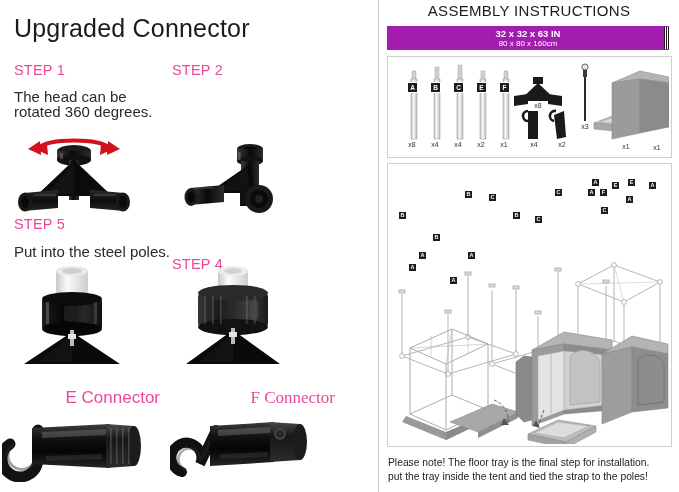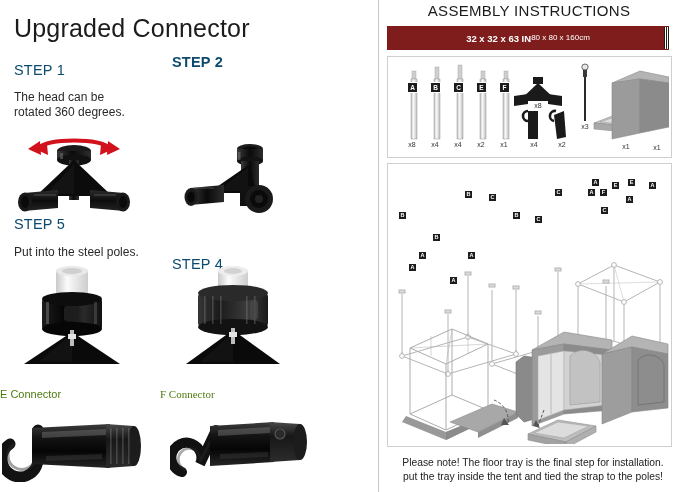--- a/index.html
+++ b/index.html
@@ -5,42 +5,42 @@
   html,body{margin:0;padding:0;background:#ffffff;}
   body{width:679px;height:492px;overflow:hidden;font-family:"Liberation Sans",sans-serif;color:#1a1a1a;}
   .page{position:relative;width:679px;height:424px;}
 
   
   .left{position:absolute;left:0;top:0;width:378px;height:492px;}
   .divider{position:absolute;left:378px;top:0;width:1px;height:492px;background:#c9c9c9;}
 
   .main-title{position:absolute;left:14px;top:14px;font-size:25px;font-weight:400;letter-spacing:.2px;color:#1b1b1b;}
 
-  .step-head{position:absolute;font-size:14.5px;font-weight:400;color:#0c4a6e;letter-spacing:.2px;}
-  .step-text{position:absolute;font-size:12px;line-height:14.5px;color:#2a2a2a;}
-  .conn-head{position:absolute;font-size:11px;color:#4d7c0f;text-align:left;}
+  .step-head{position:absolute;font-size:14.5px;font-weight:400;color:#ec4899;letter-spacing:.2px;}
+  .step-text{position:absolute;font-size:15px;line-height:14.5px;color:#2a2a2a;}
+  .conn-head{position:absolute;font-size:17px;color:#ec4899;text-align:right;}
 
   .photo{position:absolute;overflow:hidden;}
 
   
   .right{position:absolute;left:379px;top:0;width:300px;height:492px;}
   .asm-title{position:absolute;left:0;top:2px;width:300px;text-align:center;font-size:15px;letter-spacing:.3px;color:#1b1b1b;}
 
-  .banner{position:absolute;left:8px;top:26px;width:282px;height:24px;background:#7f1d1d;color:#fff;
-          display:flex;flex-direction:row;align-items:center;justify-content:center;}
+  .banner{position:absolute;left:8px;top:26px;width:282px;height:24px;background:#a21caf;color:#fff;
+          display:flex;flex-direction:column;align-items:center;justify-content:center;}
   .banner .l1{font-size:9.5px;font-weight:bold;line-height:11px;}
   .banner .l2{font-size:8px;font-weight:normal;line-height:10px;}
   .barcode{position:absolute;left:285px;top:27px;width:6px;height:22px;
            background:repeating-linear-gradient(90deg,#231a16 0 1px,#fff 1px 2px);}
 
   .box{position:absolute;border:1px solid #cfcfcf;background:#fff;}
   .box1{left:8px;top:56px;width:283px;height:100px;}
   .box2{left:8px;top:163px;width:283px;height:282px;}
 
-  .note{position:absolute;left:9px;top:456px;width:290px;font-size:10.3px;line-height:13.6px;color:#222;text-align:center;}
+  .note{position:absolute;left:9px;top:456px;width:290px;font-size:10.3px;line-height:13.6px;color:#222;}
 
   .qty{position:absolute;font-size:7px;color:#333;text-align:center;}
   .tag{position:absolute;background:#1c1c1c;color:#fff;font-size:6.5px;font-weight:bold;
        width:9px;height:9px;line-height:9px;text-align:center;border:1px solid #fff;}
   .dtag{position:absolute;background:#1c1c1c;color:#fff;font-size:5.5px;font-weight:bold;
         width:7px;height:7px;line-height:7px;text-align:center;}
 </style>
 </head>
 <body>
 
@@ -93,21 +93,21 @@
         <path d="M110 63 L76 60 L76 78 L110 81 Z" fill="url(#blk1)"></path>
         <ellipse cx="109" cy="72" rx="7" ry="9.5" fill="#191919"></ellipse>
         <ellipse cx="109" cy="72" rx="4" ry="6" fill="#0a0a0a"></ellipse>
 
         <rect x="46" y="23" width="3" height="6" fill="#6a6a6a" opacity=".6"></rect>
         <rect x="20" y="64" width="22" height="2" fill="#666" opacity=".35"></rect>
         <rect x="80" y="64" width="22" height="2" fill="#666" opacity=".35"></rect>
       </svg>
     </div>
 
-    <div class="step-head" style="left:172px;top:54px;font-weight:bold;">STEP 2</div>
+    <div class="step-head" style="left:172px;top:62px;">STEP 2</div>
 
     <div class="photo" style="left:178px;top:140px;width:110px;height:78px;">
       <svg width="110" height="78" viewBox="0 0 110 78">
         <defs>
           <linearGradient id="b2a" x1="0" y1="0" x2="1" y2="0">
             <stop offset="0" stop-color="#3a3a3a"></stop>
               <stop offset="0.5" stop-color="#0a0a0a"></stop>
               <stop offset="1" stop-color="#2c2c2c"></stop>
           </linearGradient>
         </defs>

